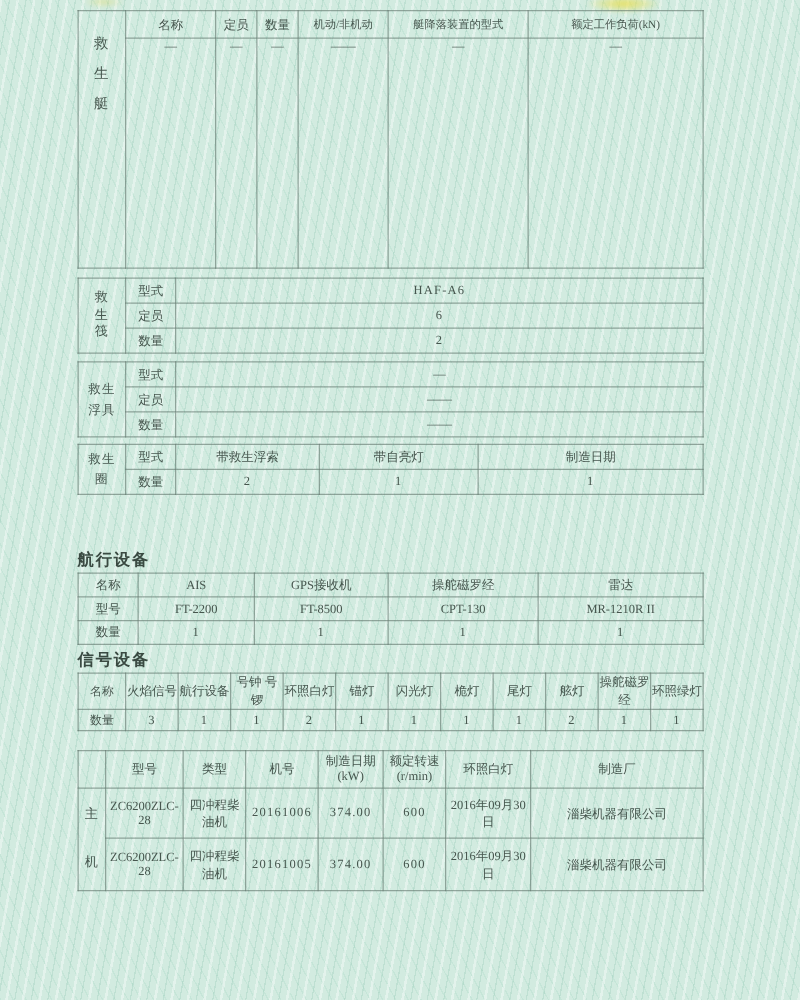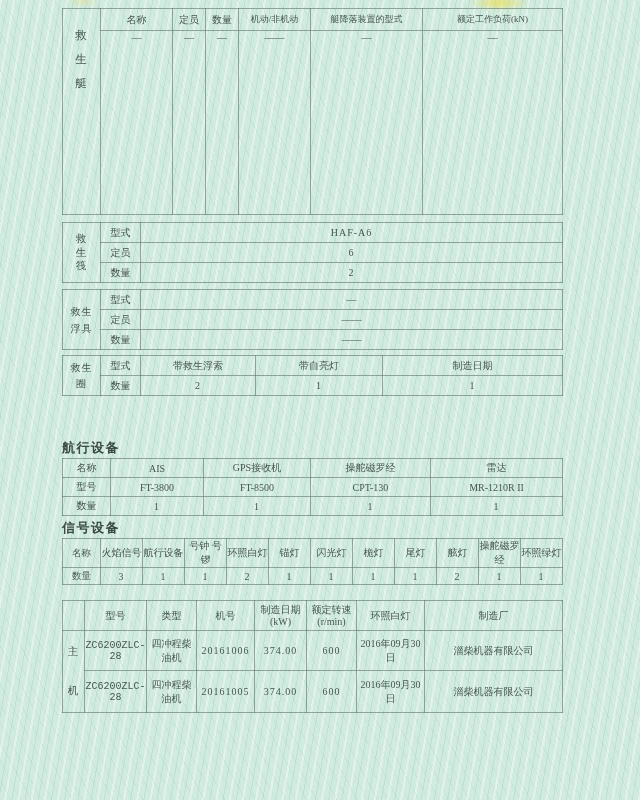--- a/index.html
+++ b/index.html
@@ -34,21 +34,21 @@
     position:absolute;left:62px;font-weight:bold;font-size:13px;
     color:#3a4a42;letter-spacing:1.5px;font-family:"Liberation Sans","DejaVu Sans",sans-serif;
   }
   .engine-title{
     position:absolute;left:62px;width:500px;text-align:center;
     font-size:16px;color:#3f4f47;letter-spacing:40px;text-indent:40px;
     font-weight:bold;white-space:nowrap;
   }
   .hdr2{white-space:pre-line;line-height:1.15;font-size:9.5px;}
   .tiny{font-size:5px;color:#5a6a62;letter-spacing:0;}
-  .small7{font-size:7px;font-family:Liberation Mono, monospace;}
+  .small7{font-size:7px;}
   .small65{font-size:6.5px;}
   .small8{font-size:8px;}
   .num{font-size:9px;letter-spacing:1px;}
   .smudge{position:absolute;filter:blur(2px);border-radius:50%;}
   .smudge-main{left:468px;top:-4px;width:62px;height:14px;
     background:radial-gradient(ellipse at center, rgba(233,224,88,0.95) 0%, rgba(233,224,88,0) 70%);}
   .smudge-faint{left:66px;top:-3px;width:34px;height:9px;
     background:radial-gradient(ellipse at center, rgba(225,222,120,0.6) 0%, rgba(225,222,120,0) 70%);}
 </style>
 </head>
@@ -204,21 +204,21 @@
     <tbody>
         <tr style="height:19px">
       <td class="fieldname">名称</td>
       <td class="val">AIS</td>
       <td class="val">GPS接收机</td>
       <td class="val">操舵磁罗经</td>
       <td class="val">雷达</td>
     </tr>
     <tr style="height:19px">
       <td class="fieldname">型号</td>
-      <td class="val">FT-3800</td>
+      <td class="val">FT-2200</td>
       <td class="val">FT-8500</td>
       <td class="val">CPT-130</td>
       <td class="val">MR-1210R II</td>
     </tr>
     <tr style="height:19px">
       <td class="fieldname">数量</td>
       <td class="num">1</td>
       <td class="num">1</td>
       <td class="num">1</td>
       <td class="num">1</td>

